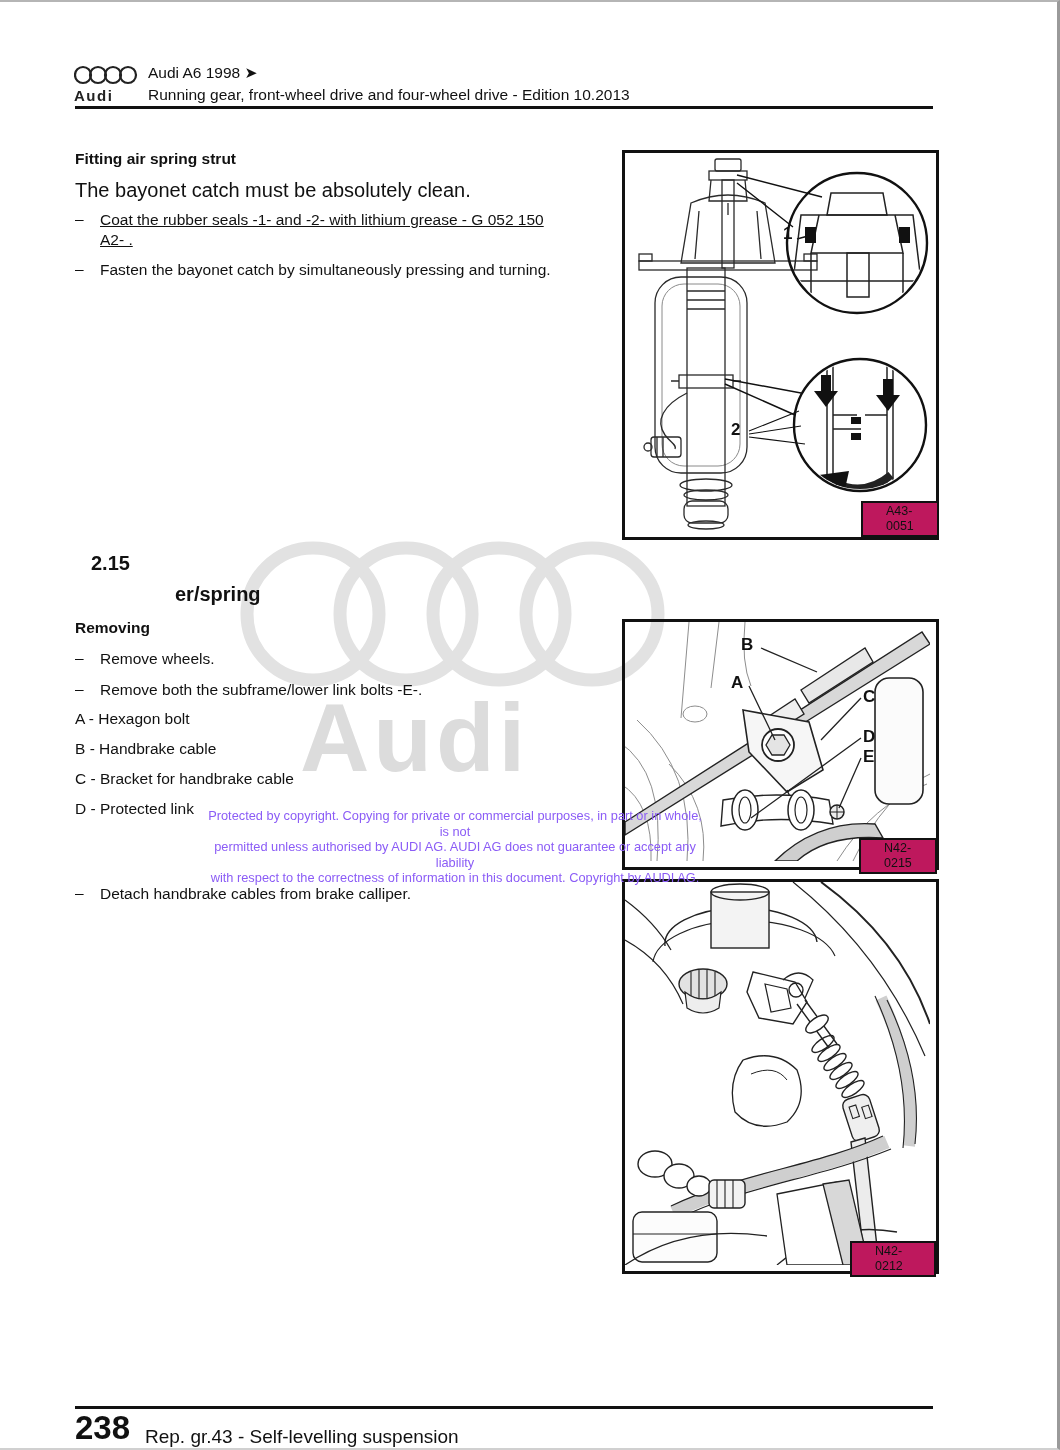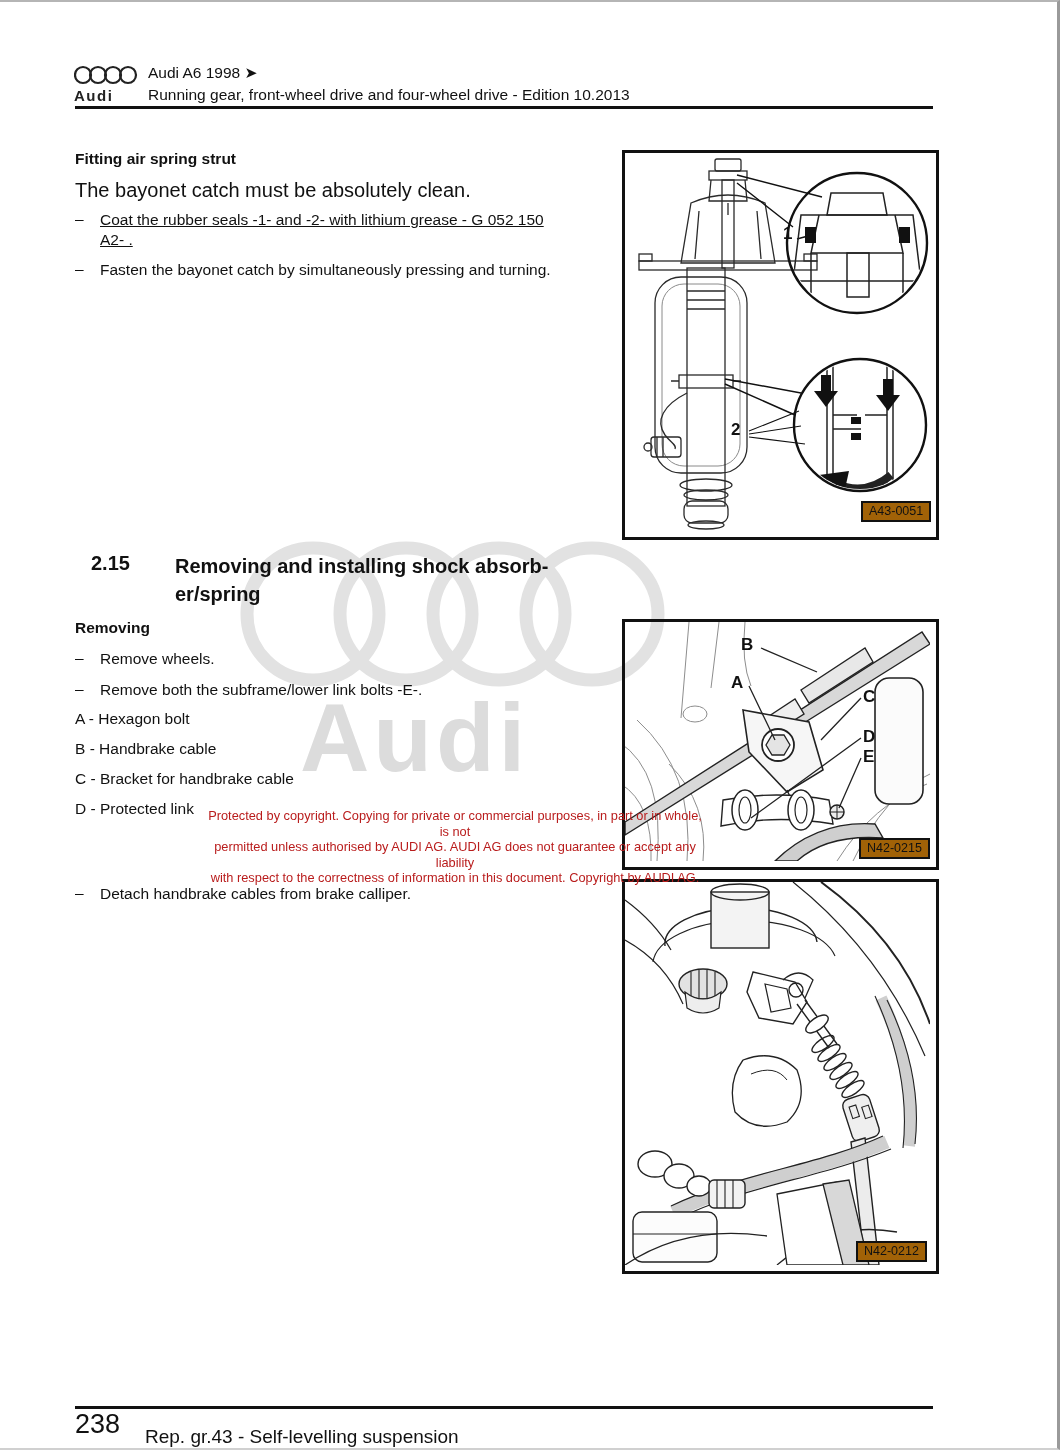--- a/index.html
+++ b/index.html
@@ -19,30 +19,30 @@
   .body-txt{font-size:20px;line-height:20px;}
   .bullet{display:flex;}
   .bullet .dash{width:25px;flex:0 0 25px;font-size:15.5px;}
   .bullet .btxt{font-size:15.5px;line-height:20px;}
   .sec-num{left:75px;top:550px;font-size:20px;font-weight:bold;margin-left:16px;}
   .sec-title{left:175px;top:550px;font-size:20px;font-weight:bold;line-height:28px;width:430px;}
   .legend-item{font-size:15.5px;}
   
   .wm-rings{left:240px;top:534px;z-index:1;}
   .wm-word{left:300px;top:688px;font-size:96px;font-weight:bold;letter-spacing:4px;color:#dcdcdc;z-index:1;line-height:96px;}
-  .copyright{left:205px;top:806px;width:500px;text-align:center;font-size:12.8px;line-height:15.5px;color:#b91c1c;z-index:4;}
+  .copyright{left:205px;top:806px;width:500px;text-align:center;font-size:12.8px;line-height:15.5px;color:#8b5cf6;z-index:4;}
   
   .fig{position:absolute;border:3px solid #111;background:transparent;z-index:2;}
   .fig svg{display:block;}
   .fig-label{position:absolute;font-weight:bold;font-size:17px;color:#111;z-index:3;line-height:17px;}
-  .code-box{position:absolute;border:2px solid #111;background:#a16207;font-size:12.5px;line-height:15px;padding:1px 6px;z-index:3;}
+  .code-box{position:absolute;border:2px solid #111;background:#be185d;font-size:12.5px;line-height:15px;padding:1px 23px;z-index:3;}
   .content{z-index:3;}
   
   .ftr-rule{left:75px;top:1404px;width:858px;height:2.5px;background:#111;}
-  .ftr-page{left:75px;top:1407px;font-size:27px;font-weight:400;}
+  .ftr-page{left:75px;top:1407px;font-size:33px;font-weight:700;}
   .ftr-caption{left:145px;top:1424px;font-size:19px;text-align:right;}
 </style>
 </head>
 <body>
 
 <div class="page">
 
   <svg class="abs wm-rings" width="430" height="160" viewBox="0 0 430 160">
     <g fill="none" stroke="#e2e2e2" stroke-width="13">
       <circle cx="73" cy="78" r="66"></circle>
@@ -73,21 +73,21 @@
     <span class="dash">–</span>
     <span class="btxt" style="width:460px;text-decoration:underline;">Coat the rubber seals -1- and -2- with lithium grease - G 052 150 A2- .</span>
   </div>
   <div class="abs bullet content" style="left:75px;top:258px;width:485px;">
     <span class="dash">–</span>
     <span class="btxt" style="width:460px;">Fasten the bayonet catch by simultaneously pressing and turning.</span>
   </div>
 
   <div class="abs sec-num content">2.15</div>
   <div class="abs sec-title content">
-    <span>Removing and installing shock absorb-</span><br>
+    <br>
     <span>er/spring</span>
   </div>
   <div class="abs h-bold content" style="left:75px;top:617px;">Removing</div>
 
   <div class="abs bullet content" style="left:75px;top:647px;width:485px;">
     <span class="dash">–</span>
     <span class="btxt">Remove wheels.</span>
   </div>
   <div class="abs bullet content" style="left:75px;top:678px;width:485px;">
     <span class="dash">–</span>
@@ -257,20 +257,20 @@
         <rect x="8" y="330" width="84" height="50" rx="9" fill="#fcfcfc"></rect>
         <path d="M8,352 H92" stroke-width="1.1"></path>
         <path d="M0,58 Q40,80 58,122 M0,18 Q30,40 46,68" stroke-width="1.2"></path>
         <path d="M118,178 Q150,166 172,188 Q184,220 162,240 Q130,252 110,230 Q102,200 118,178" stroke-width="1.3"></path>
         <path d="M126,192 Q150,182 162,198" stroke-width="1"></path>
         <path d="M0,383 Q60,342 142,354 M152,383 Q204,338 272,350" stroke-width="1.3"></path>
         <polygon points="152,312 212,300 232,383 162,383" fill="#fff" stroke-width="1.3"></polygon>
         <polygon points="198,302 224,298 244,383 218,383" fill="#d8d8d8" stroke-width="1.3"></polygon>
       </g>
     </svg>
-    <div class="code-box" style="left:231px;top:359px;">N42-0212</div>
+    <div class="code-box" style="left:225px;top:359px;">N42-0212</div>
   </div>
 
   <div class="abs ftr-rule content"></div>
   <div class="abs ftr-page content">238</div>
   <div class="abs ftr-caption content">Rep. gr.43 - Self-levelling suspension</div>
 
 </div>
 
 </body></html>

